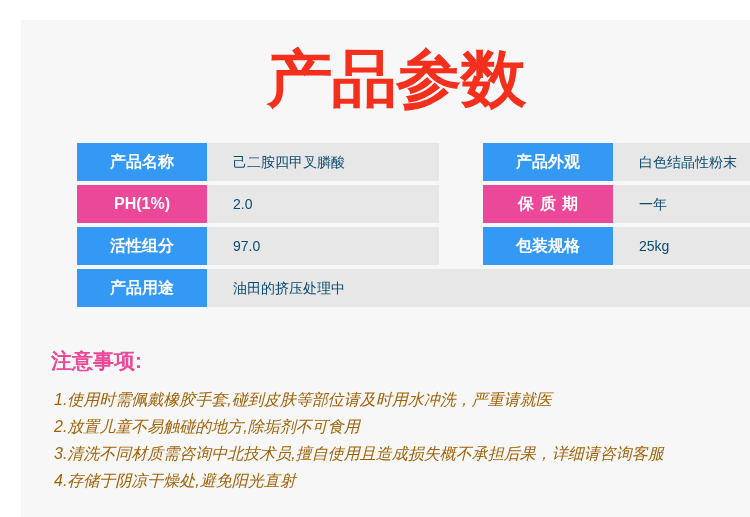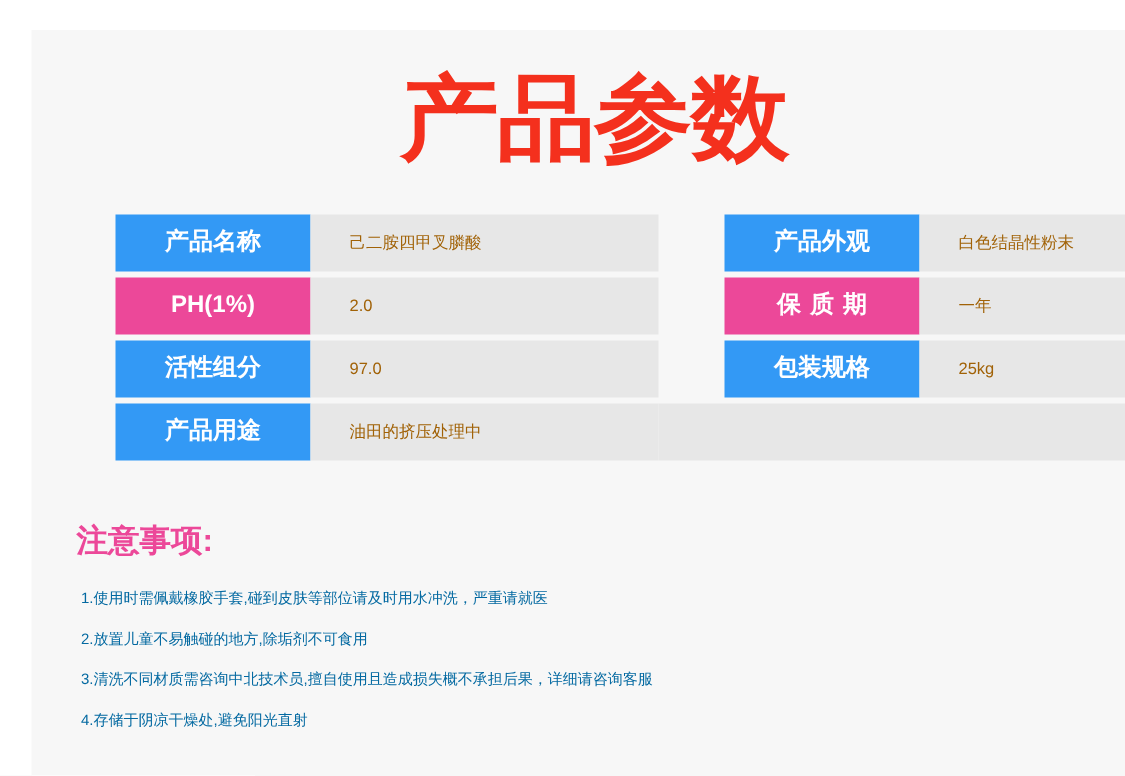--- a/index.html
+++ b/index.html
@@ -79,22 +79,22 @@
     white-space: nowrap;
   }
   .spec-label.blue   { background: #3399f5; }
   .spec-label.orange { background: #ec4899; }
   .spec-label.spaced { letter-spacing: 6px; text-indent: 6px; }
   .spec-value {
     width: 232px;
     height: 38px;
     line-height: 38px;
     background: #e7e7e7;
-    color: #a16207;
-    font-size: 11px;
+    color: #0c4a6e;
+    font-size: 14px;
     padding-left: 26px;
     box-sizing: border-box;
     white-space: nowrap;
     overflow: hidden;
   }
   
   .spec-cell.empty-band {
     width: 362px;
     height: 38px;
     background: #e7e7e7;
@@ -111,25 +111,26 @@
   }
   #notes-heading {
     color: #ec4899;
     font-size: 21px;
     font-weight: bold;
     line-height: 26px;
     margin-bottom: 12px;
     white-space: nowrap;
   }
   .note-line {
-    color: #0369a1;
-    font-size: 10px;
+    color: #a16207;
+    font-size: 16px;
     line-height: 27px;
     padding-left: 3px;
     white-space: nowrap;
+    font-style: italic;
   }
 </style>
 </head>
 <body>
 
 <div id="page">
 
   <div id="body-bg"></div>
 
   <div id="title">产品参数</div>

